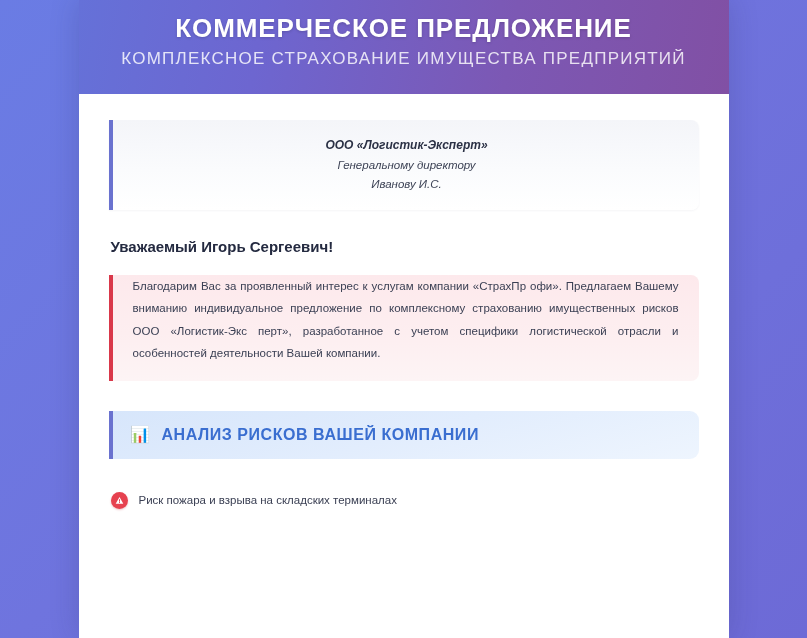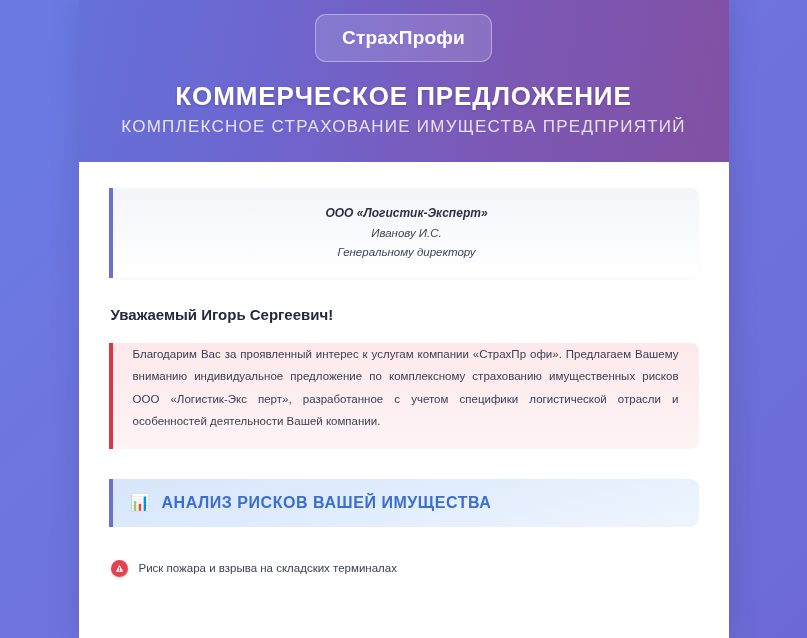--- a/index.html
+++ b/index.html
@@ -199,44 +199,41 @@
     line-height: 1.5;
   }
 </style>
 </head>
 <body>
 
 <div class="page-frame">
   <div class="document">
 
     <div class="doc-header">
-      <div class="logo-badge">
-        <div class="logo-text">СтрахПрофи</div>
-      </div>
       <h1 class="doc-title">КОММЕРЧЕСКОЕ ПРЕДЛОЖЕНИЕ</h1>
       <div class="doc-subtitle">КОМПЛЕКСНОЕ СТРАХОВАНИЕ ИМУЩЕСТВА ПРЕДПРИЯТИЙ</div>
     </div>
 
     <div class="doc-body">
 
       <div class="recipient-card">
         <div class="recipient-line is-company">ООО «Логистик-Эксперт»</div>
+        <div class="recipient-line">Генеральному директору</div>
         <div class="recipient-line">Иванову И.С.</div>
-        <div class="recipient-line">Генеральному директору</div>
       </div>
 
       <div class="greeting">Уважаемый Игорь Сергеевич!</div>
 
       <div class="intro-card">
         <p class="intro-text">Благодарим Вас за проявленный интерес к услугам компании «СтрахПр офи». Предлагаем Вашему вниманию индивидуальное предложение по комплексному страхованию имущественных рисков ООО «Логистик-Экс перт», разработанное с учетом специфики логистической отрасли и особенностей деятельности Вашей компании.</p>
       </div>
 
       <div class="section-band">
         <span class="section-icon">📊</span>
-        <span class="section-title">АНАЛИЗ РИСКОВ ВАШЕЙ ИМУЩЕСТВА</span>
+        <span class="section-title">АНАЛИЗ РИСКОВ ВАШЕЙ КОМПАНИИ</span>
       </div>
 
 
       <ul class="risk-list">
         <li class="risk-item">
           <span class="risk-badge">
             <svg width="9" height="9" viewBox="0 0 10 10" aria-hidden="true">
               <path d="M5 1.1 L9.2 8.6 L0.8 8.6 Z" fill="#ffffff"></path>
               <rect x="4.45" y="3.6" width="1.1" height="2.7" fill="#e6414f"></rect>
               <rect x="4.45" y="6.8" width="1.1" height="1.0" fill="#e6414f"></rect>

